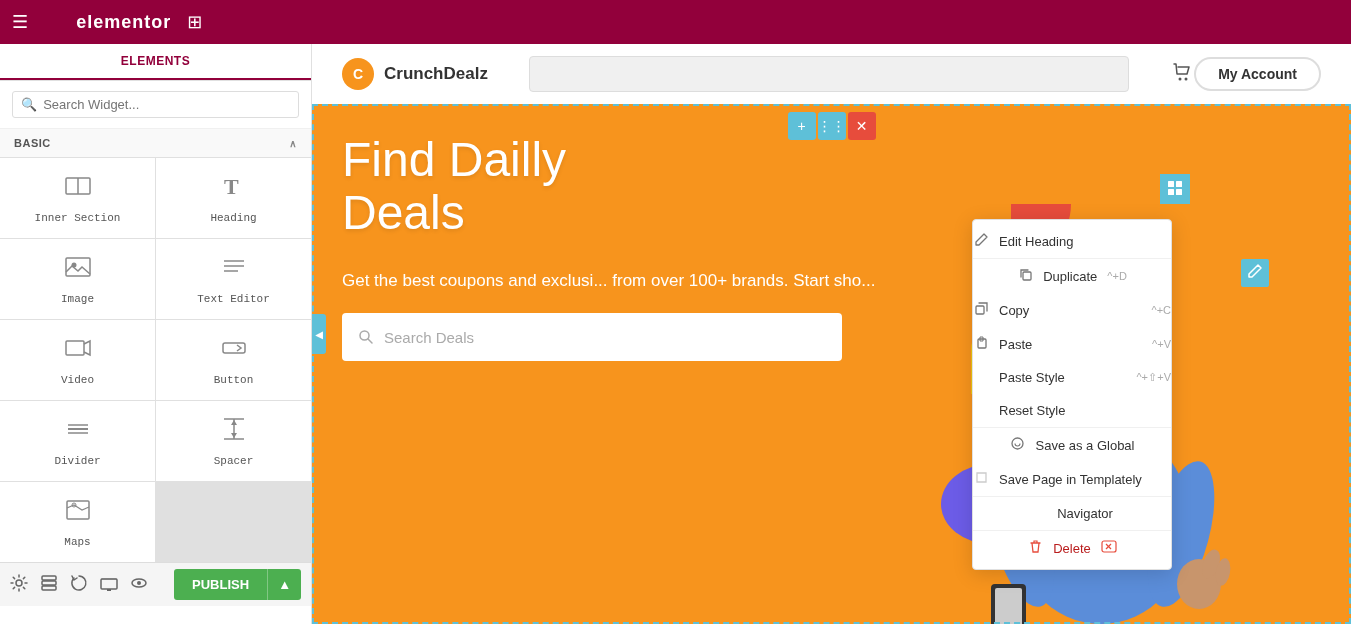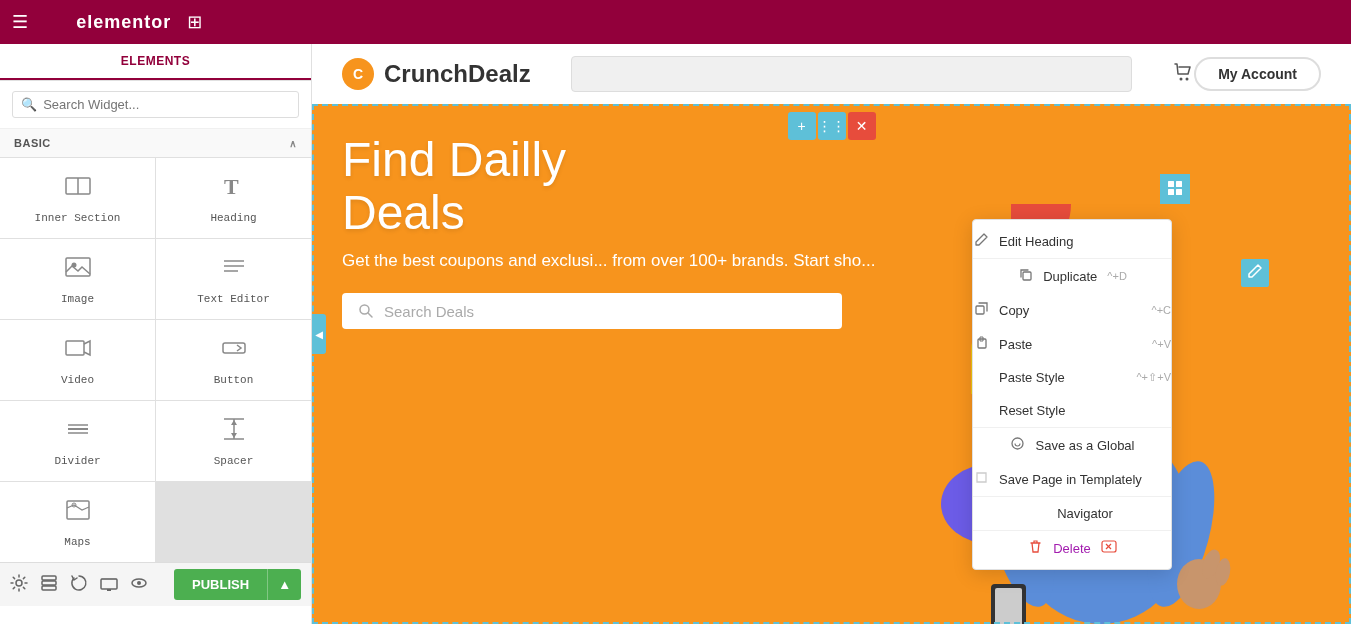--- a/index.html
+++ b/index.html
@@ -173,21 +173,21 @@
       position: relative;
     }
     .logo-area { display: flex; align-items: center; gap: 10px; }
     .logo-circle {
       width: 32px; height: 32px;
       background: #f7941d;
       border-radius: 50%;
       display: flex; align-items: center; justify-content: center;
       color: #fff; font-weight: bold; font-size: 14px;
     }
-    .logo-text { font-size: 24px; font-weight: 700; color: #333; }
+    .logo-text { font-size: 17px; font-weight: 700; color: #333; }
     .header-search {
       flex: 1;
       max-width: 600px;
       margin: 0 40px;
       height: 36px;
       background: #f0f0f0;
       border-radius: 4px;
       border: 1px solid #ddd;
     }
     .cart-icon-area { font-size: 20px; color: #555; cursor: pointer; }
@@ -233,31 +233,31 @@
     .main-heading {
       font-size: 48px;
       font-weight: 400;
       color: #fff;
       line-height: 1.1;
       text-shadow: 0 2px 4px rgba(0,0,0,0.1);
     }
     .sub-text {
       font-size: 17px;
       color: #fff;
-      margin-top: 8px;
+      margin-top: 28px;
       max-width: 550px;
       line-height: 1.5;
     }
 
     
     .search-deals-bar {
       background: #fff;
       margin: 20px 30px 0;
       border-radius: 4px;
-      height: 36px;
+      height: 48px;
       display: flex;
       align-items: center;
       padding: 0 16px;
       gap: 10px;
       max-width: 500px;
     }
     .search-deals-text { color: #aaa; font-size: 15px; }
 
     
     .selection-border {
@@ -335,21 +335,21 @@
       padding: 9px 0;
       font-size: 13px;
       color: #333;
       cursor: pointer;
       gap: 10px;
     }
     .context-menu-item.separator { border-top: 1px solid #f0f0f0; justify-content: center; }
     .context-item-left { display: flex; align-items: center; gap: 10px; }
     .context-icon { font-size: 13px; color: #777; width: 16px; text-align: center; }
     .shortcut { color: #aaa; font-size: 11px; }
-    .context-menu-item.delete-item { color: #a21caf; }
+    .context-menu-item.delete-item { color: #b91c1c; }
     .context-menu-item.delete-item .context-icon { color: #e74c3c; }
 
     
     .edit-handle {
       position: absolute;
       top: 130px;
       left: 848px;
       width: 30px;
       height: 30px;
       background: #5ec0d8;

